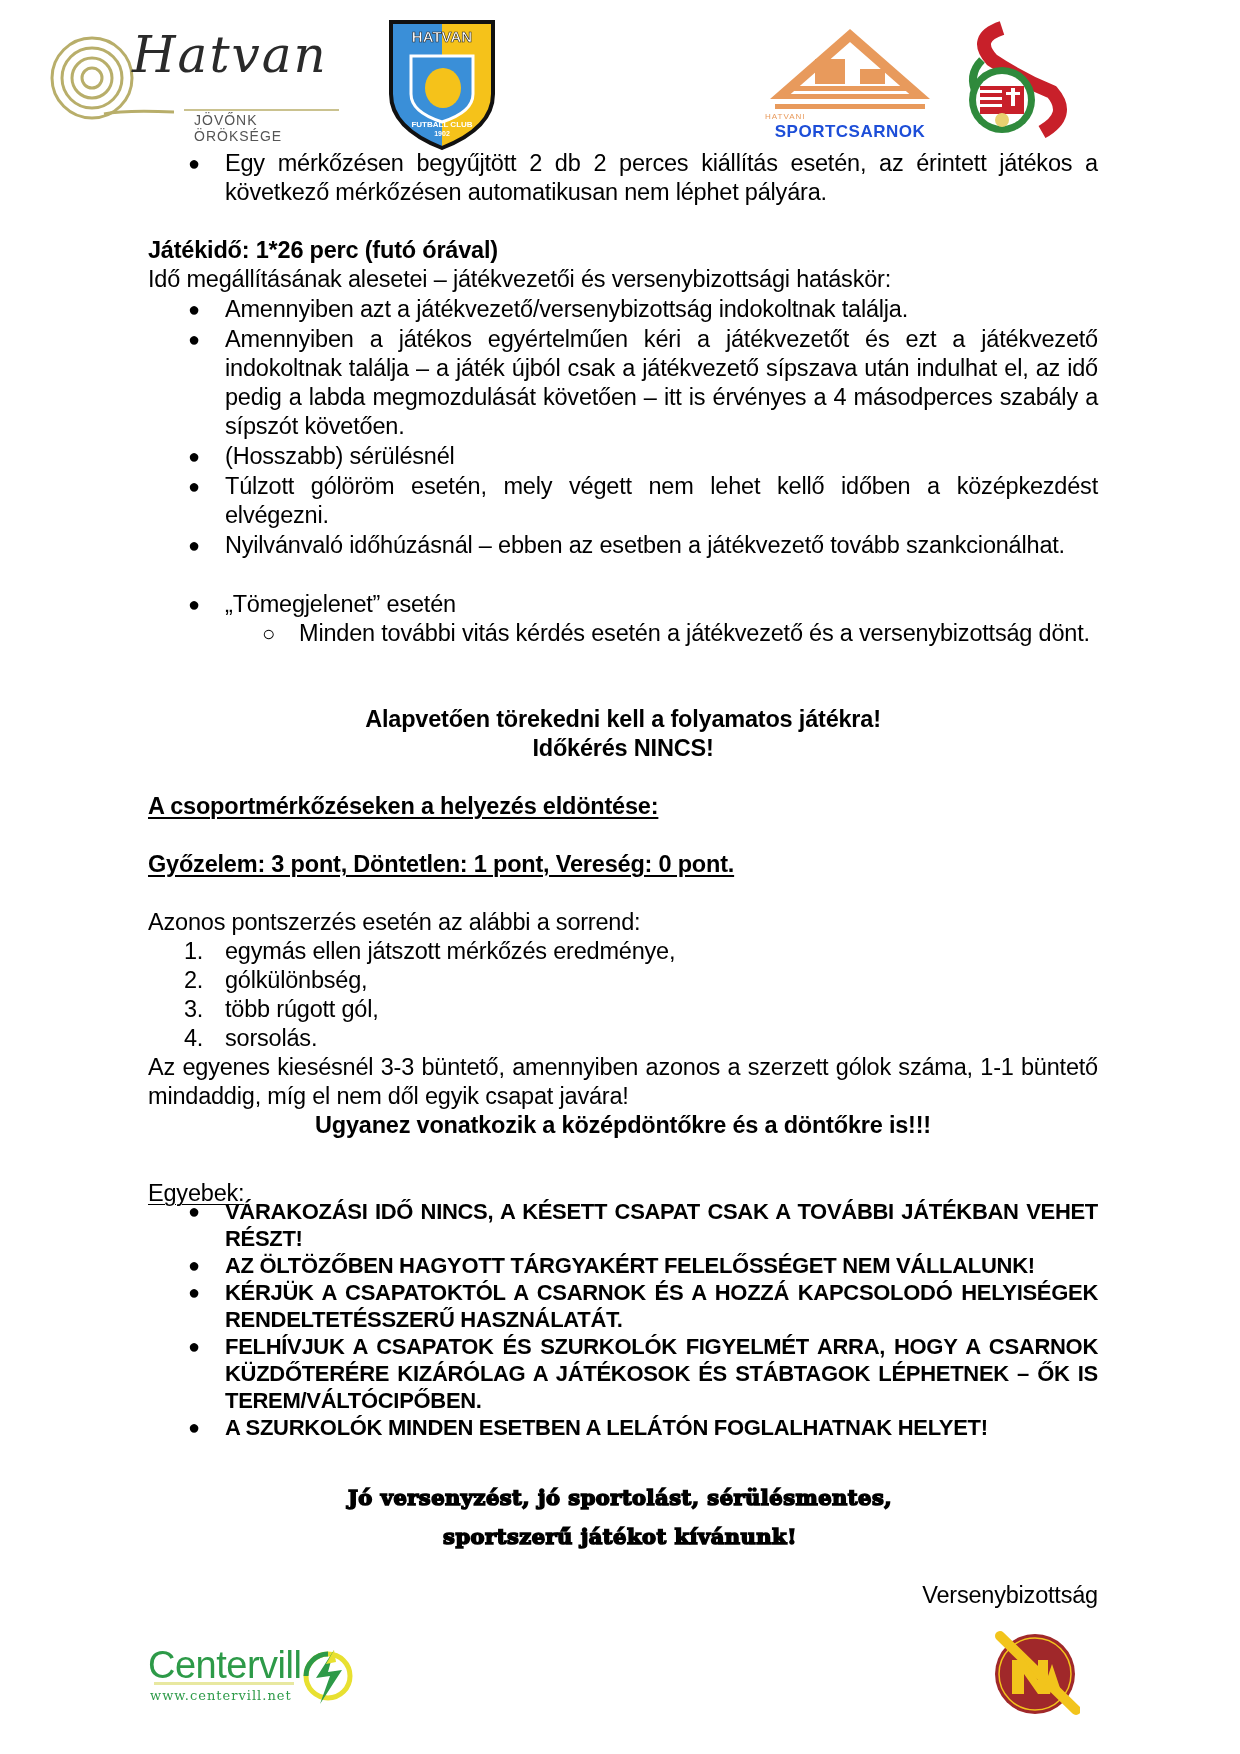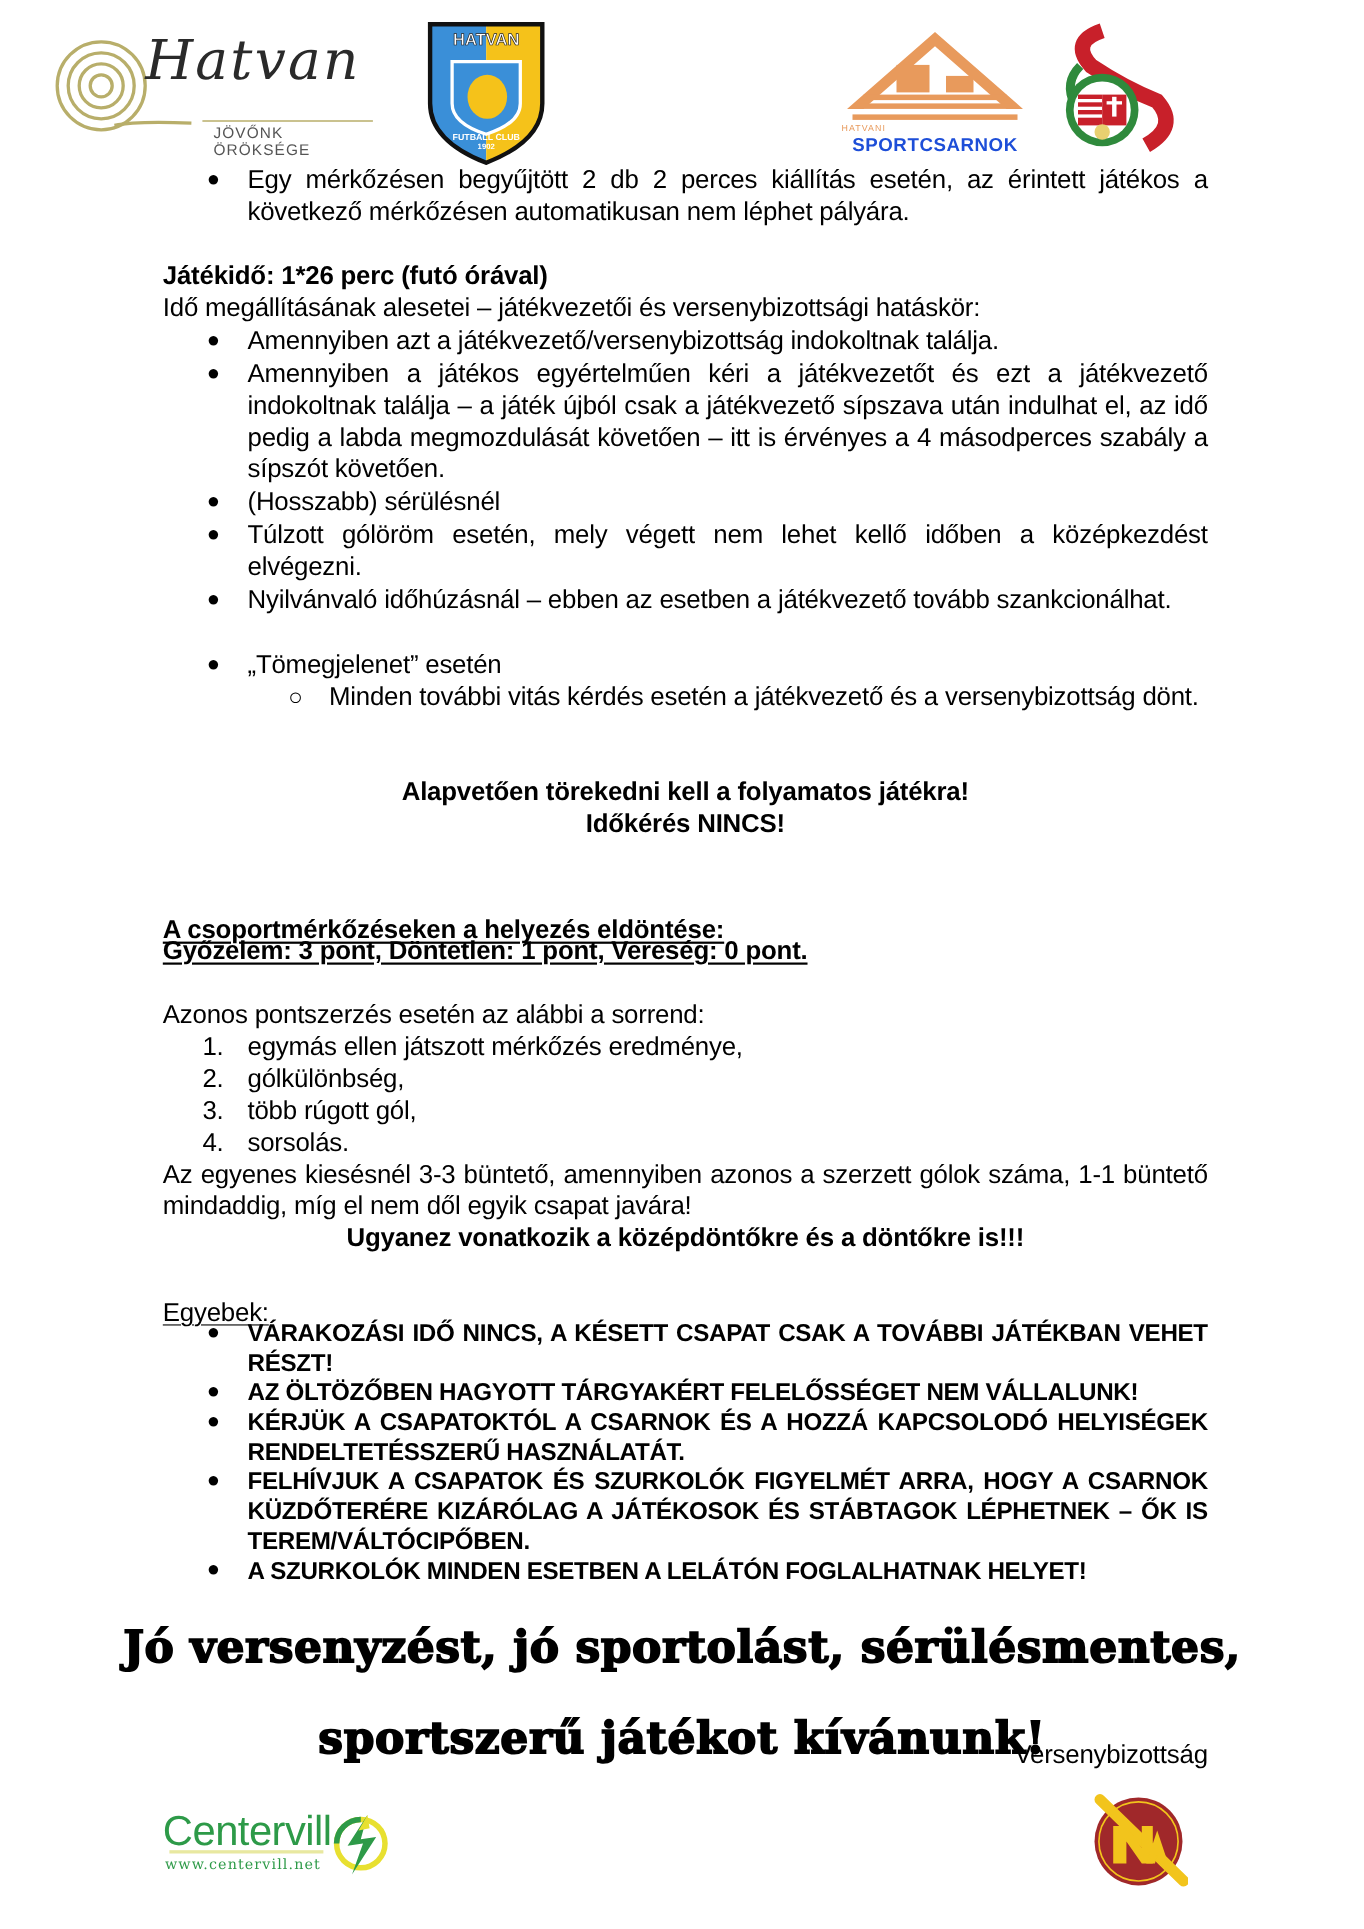--- a/index.html
+++ b/index.html
@@ -8,21 +8,21 @@
   .txt { font-size: 23.5px; line-height: 29px; letter-spacing: -0.2px; }
   .bullet-row { position: absolute; left: 148px; width: 950px; }
   .bullet { position: absolute; left: 40px; top: 0; font-size: 20px; }
   .btext { position: absolute; left: 77px; right: 0; text-align: justify; text-align-last: left; }
   .sub-bullet { position: absolute; left: 114px; top: 0; font-size: 22px; }
   .subtext { position: absolute; left: 151px; right: 0; }
   .bold { font-weight: bold; }
   .u { text-decoration: underline; text-decoration-thickness: 2px; text-underline-offset: 3px; }
   .center { text-align: center; }
   .caps { font-weight: bold; font-size: 22px; line-height: 27px; letter-spacing: -0.3px; }
-  .slogan { font-family: "DejaVu Serif", serif; font-weight: bold; font-size: 40px; line-height: 40px; text-align: center; letter-spacing: 0.5px; -webkit-text-stroke: 1.6px #000; }
+  .slogan { font-family: "DejaVu Serif", serif; font-weight: bold; font-size: 21px; line-height: 40px; text-align: center; letter-spacing: 0.5px; -webkit-text-stroke: 1.6px #000; }
   .num { position: absolute; left: 36px; top: 0; }
 </style>
 </head>
 <body>
 
 <div class="abs" style="left:44px;top:30px;width:300px;height:100px;">
   <svg width="300" height="100" viewBox="0 0 300 100">
     <g fill="none" stroke="#b8ae6a" stroke-width="3">
       <circle cx="48" cy="48" r="40"></circle>
       <circle cx="48" cy="48" r="30"></circle>
@@ -121,21 +121,21 @@
   <div class="btext">„Tömegjelenet” esetén</div>
 </div>
 <div class="bullet-row txt" style="top:619px;">
   <span class="sub-bullet">○</span>
   <div class="subtext">Minden további vitás kérdés esetén a játékvezető és a versenybizottság dönt.</div>
 </div>
 
 <div class="abs txt bold center" style="left:148px;width:950px;top:705px;">Alapvetően törekedni kell a folyamatos játékra!</div>
 <div class="abs txt bold center" style="left:148px;width:950px;top:734px;">Időkérés NINCS!</div>
 
-<div class="abs txt bold u" style="left:148px;top:792px;margin-top:39px;">A csoportmérkőzéseken a helyezés eldöntése:</div>
+<div class="abs txt bold u" style="left:148px;top:792px;">A csoportmérkőzéseken a helyezés eldöntése:</div>
 <div class="abs txt bold u" style="left:148px;top:850px;">Győzelem: 3 pont, Döntetlen: 1 pont, Vereség: 0 pont.</div>
 <div class="abs txt" style="left:148px;top:908px;">Azonos pontszerzés esetén az alábbi a sorrend:</div>
 
 <div class="bullet-row txt" style="top:937px;">
   <span class="num">1.</span>
   <div class="btext">egymás ellen játszott mérkőzés eredménye,</div>
 </div>
 <div class="bullet-row txt" style="top:966px;">
   <span class="num">2.</span>
   <div class="btext">gólkülönbség,</div>
@@ -169,21 +169,21 @@
 <div class="bullet-row caps" style="top:1333px;">
   <span class="bullet">●</span>
   <div class="btext">FELHÍVJUK A CSAPATOK ÉS SZURKOLÓK FIGYELMÉT ARRA, HOGY A CSARNOK KÜZDŐTERÉRE KIZÁRÓLAG A JÁTÉKOSOK ÉS STÁBTAGOK LÉPHETNEK – ŐK IS TEREM/VÁLTÓCIPŐBEN.</div>
 </div>
 <div class="bullet-row caps" style="top:1414px;">
   <span class="bullet">●</span>
   <div class="btext">A SZURKOLÓK MINDEN ESETBEN A LELÁTÓN FOGLALHATNAK HELYET!</div>
 </div>
 
 <div class="abs slogan" style="left:100px;width:1040px;top:1478px;">Jó versenyzést, jó sportolást, sérülésmentes,</div>
-<div class="abs slogan" style="left:100px;width:1040px;top:1517px;margin-top:44px;">sportszerű játékot kívánunk!</div>
+<div class="abs slogan" style="left:100px;width:1040px;top:1517px;">sportszerű játékot kívánunk!</div>
 
 <div class="abs txt" style="right:142px;top:1581px;">Versenybizottság</div>
 
 <div class="abs" style="left:148px;top:1644px;width:210px;height:70px;">
   <div class="abs" style="left:0;top:0;font-size:38px;color:#2d9a48;letter-spacing:-0.5px;">Centervill</div>
   <div class="abs" style="left:6px;top:38px;width:140px;height:3px;background:#e8e8a0;"></div>
   <div class="abs" style="left:2px;top:44px;font-family:'DejaVu Serif',serif;font-size:13px;color:#2d9a48;letter-spacing:1px;">www.centervill.net</div>
   <svg class="abs" style="left:150px;top:2px;" width="56" height="60" viewBox="0 0 56 60">
     <circle cx="30" cy="30" r="22" fill="none" stroke="#e8e030" stroke-width="5"></circle>
     <path d="M8 30 A22 22 0 0 1 30 8" fill="none" stroke="#2d9a48" stroke-width="5"></path>

